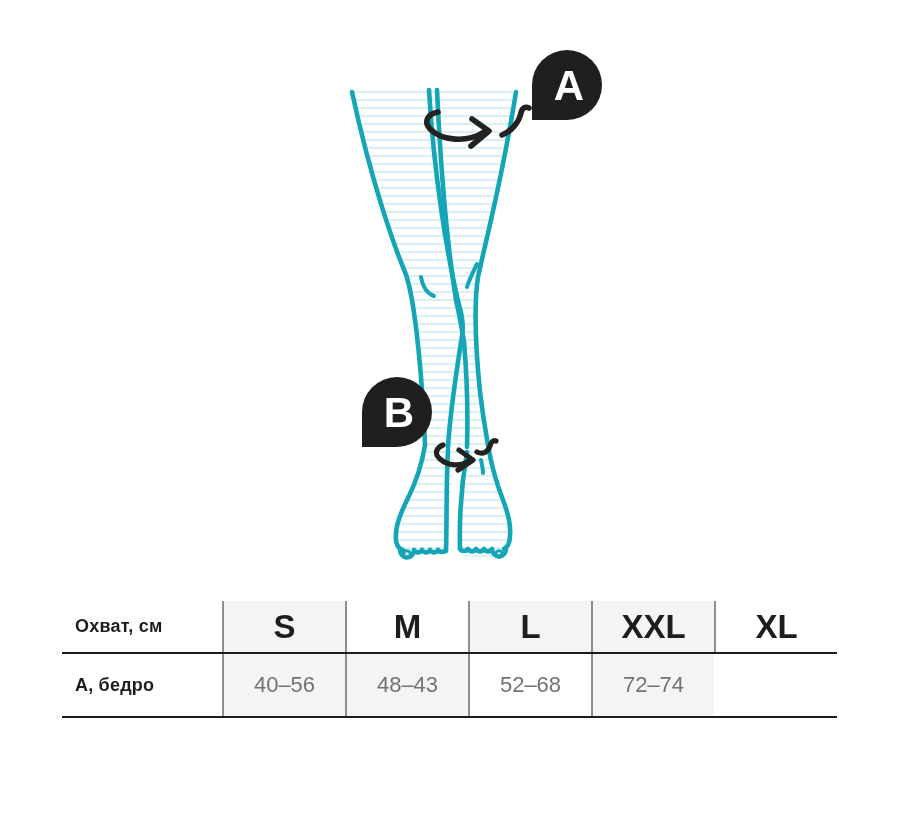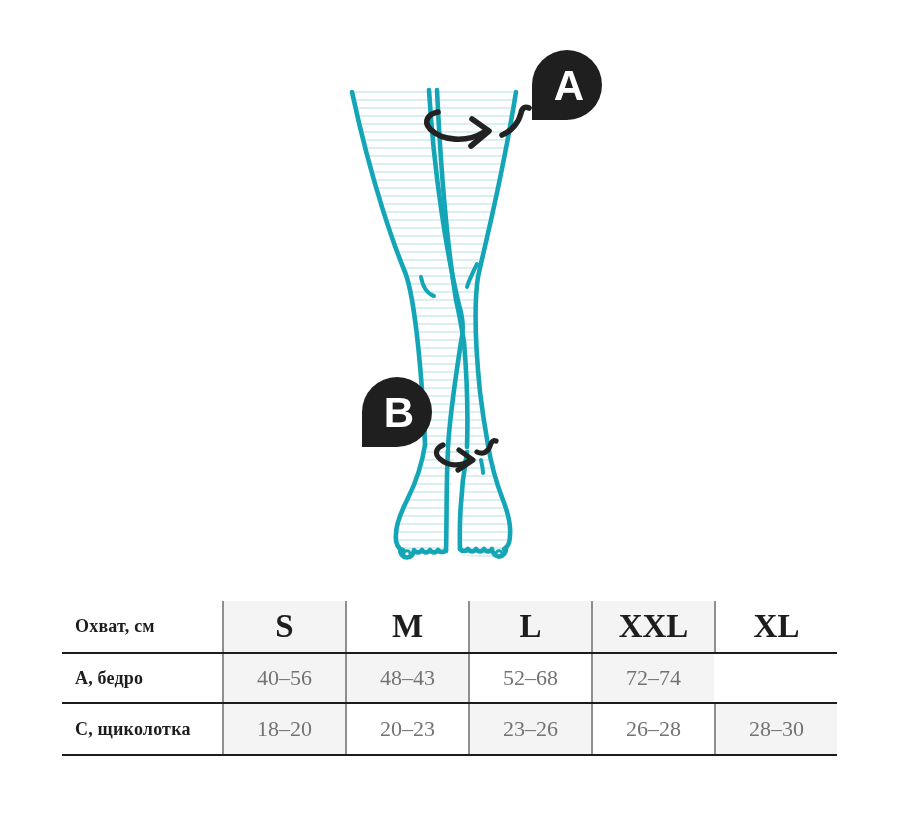--- a/index.html
+++ b/index.html
@@ -7,28 +7,28 @@
   body {
     width:904px; height:821px;
     font-family:"Liberation Sans", sans-serif;
     overflow:hidden;
   }
   .page { position:relative; width:904px; height:821px; background:#fff; }
 
   svg.illus { display:block; }
 
   
-  .size-table { margin:1px 0 2px 62px; width:775px;font-family:Liberation Serif, serif; }
+  .size-table { margin:1px 0 2px 62px; width:775px; }
   .trow {
     display:grid;
     grid-template-columns:160px 123px 123px 123px 123px 123px;
     border-bottom:2px solid #1c1c1c;
   }
   .trow.r0 { height:53px; }
-  .trow.r1 { height:50px; }
+  .trow.r1 { height:64px; }
   .trow.r2 { height:52px; }
   .cell { display:flex; align-items:center; justify-content:center; }
   .cell.rowlabel {
     justify-content:flex-start; padding-left:13px;
     font-weight:bold; font-size:18px; color:#1d1d1d; letter-spacing:0.2px;
   }
   .cell.size {
     font-weight:bold; font-size:33px; color:#1d1d1d;
     border-left:2px solid #8f8f8f;
   }
@@ -137,23 +137,15 @@
     </div>
 
     <div class="trow r1">
       <div class="cell rowlabel">А, бедро</div>
       <div class="cell val shade">40–56</div>
       <div class="cell val shade">48–43</div>
       <div class="cell val">52–68</div>
       <div class="cell val shade">72–74</div>
     </div>
 
-    <div class="trow r2">
-      <div class="cell rowlabel">С, щиколотка</div>
-      <div class="cell val shade">18–20</div>
-      <div class="cell val">20–23</div>
-      <div class="cell val shade">23–26</div>
-      <div class="cell val">26–28</div>
-      <div class="cell val shade">28–30</div>
-    </div>
 
   </div>
 </div>
 
 </body></html>

